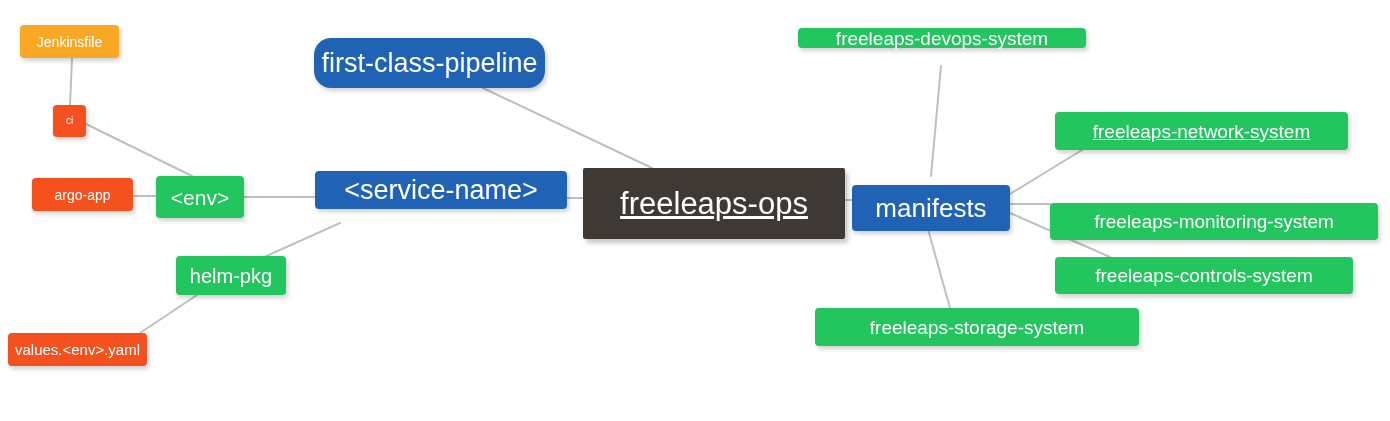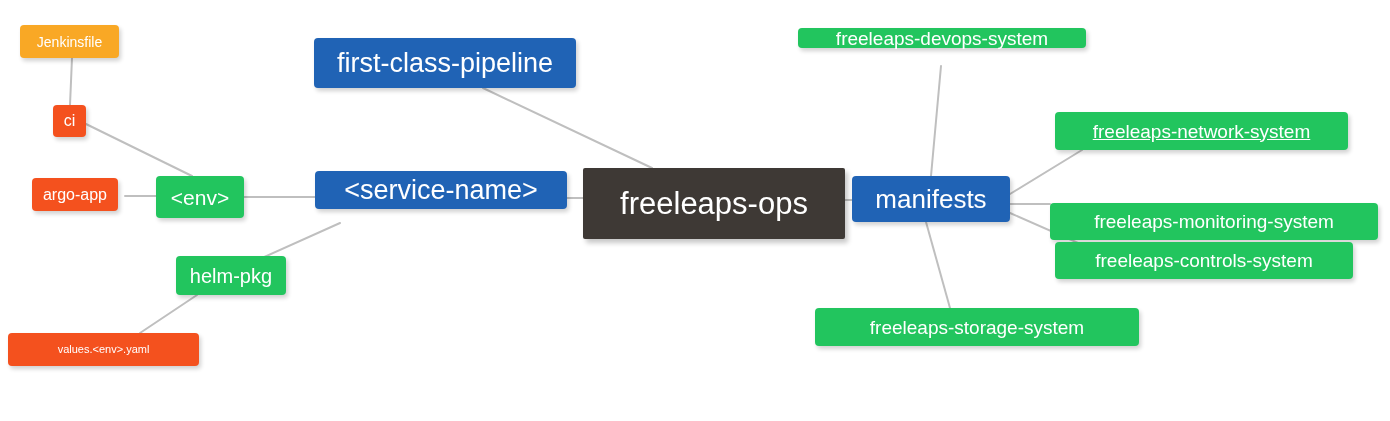--- a/index.html
+++ b/index.html
@@ -70,56 +70,56 @@
       <line x1="931" y1="176" x2="941" y2="66" stroke="#bfbfbf" stroke-width="2" stroke-linecap="round"></line>
       <line x1="1010" y1="194" x2="1082" y2="150" stroke="#bfbfbf" stroke-width="2" stroke-linecap="round"></line>
       <line x1="1010" y1="204" x2="1050" y2="204" stroke="#bfbfbf" stroke-width="2" stroke-linecap="round"></line>
       <line x1="1010" y1="213" x2="1110" y2="257" stroke="#bfbfbf" stroke-width="2" stroke-linecap="round"></line>
       <line x1="926" y1="222" x2="950" y2="308" stroke="#bfbfbf" stroke-width="2" stroke-linecap="round"></line>
     </svg>
   <div id="node-layer">
       <div class="node c-orange" style="left: 20px; top: 25px; width: 99px; height: 33px; font-size: 14px;">
         <span>Jenkinsfile</span>
       </div>
-      <div class="node c-red" style="left: 53px; top: 105px; width: 33px; height: 32px; font-size: 16px;">
+      <div class="node c-red" style="left: 53px; top: 105px; width: 33px; height: 32px; font-size: 10px;">
         <span>ci</span>
       </div>
-      <div class="node c-red" style="left: 32px; top: 178px; width: 86px; height: 33px; font-size: 16px;">
+      <div class="node c-red" style="left: 32px; top: 178px; width: 101px; height: 33px; font-size: 14px;">
         <span>argo-app</span>
       </div>
       <div class="node c-green" style="left: 156px; top: 176px; width: 88px; height: 42px; font-size: 21px;">
         <span>&lt;env&gt;</span>
       </div>
       <div class="node c-green" style="left: 152px; top: 256px; width: 110px; height: 39px; font-size: 20px; margin-left: 24px;">
         <span>helm-pkg</span>
       </div>
-      <div class="node c-red" style="left: 8px; top: 333px; width: 191px; height: 33px; font-size: 11px;">
+      <div class="node c-red" style="left: 8px; top: 333px; width: 139px; height: 33px; font-size: 15px;">
         <span>values.&lt;env&gt;.yaml</span>
       </div>
-      <div class="node c-blue" style="left: 314px; top: 38px; width: 262px; height: 50px; font-size: 27px;">
+      <div class="node c-blue" style="left: 314px; top: 38px; width: 231px; height: 50px; font-size: 27px; border-radius: 17px;">
         <span>first-class-pipeline</span>
       </div>
       <div class="node c-blue" style="left: 315px; top: 171px; width: 252px; height: 38px; font-size: 27px;">
         <span>&lt;service-name&gt;</span>
       </div>
-      <div class="node c-dark root" style="left: 583px; top: 168px; width: 262px; height: 71px; font-size: 31px;">
+      <div class="node c-dark root" style="left: 583px; top: 168px; width: 262px; height: 71px; font-size: 31px; text-decoration: underline;">
         <span>freeleaps-ops</span>
       </div>
-      <div class="node c-blue" style="left: 852px; top: 176px; width: 158px; height: 46px; font-size: 26px;">
+      <div class="node c-blue" style="left: 852px; top: 185px; width: 158px; height: 46px; font-size: 26px;">
         <span>manifests</span>
       </div>
       <div class="node c-green" style="left: 798px; top: 28px; width: 288px; height: 20px; font-size: 19px;">
         <span>freeleaps-devops-system</span>
       </div>
       <div class="node c-green" style="left: 1055px; top: 112px; width: 293px; height: 38px; font-size: 19px; text-decoration: underline;">
         <span>freeleaps-network-system</span>
       </div>
       <div class="node c-green" style="left: 1050px; top: 203px; width: 328px; height: 37px; font-size: 19px;">
         <span>freeleaps-monitoring-system</span>
       </div>
-      <div class="node c-green" style="left: 1055px; top: 242px; width: 298px; height: 37px; font-size: 19px;">
+      <div class="node c-green" style="left: 1055px; top: 257px; width: 298px; height: 37px; font-size: 19px;">
         <span>freeleaps-controls-system</span>
       </div>
       <div class="node c-green" style="left: 815px; top: 308px; width: 324px; height: 38px; font-size: 19px;">
         <span>freeleaps-storage-system</span>
       </div>
     </div>
 </div>
 
 </body></html>

